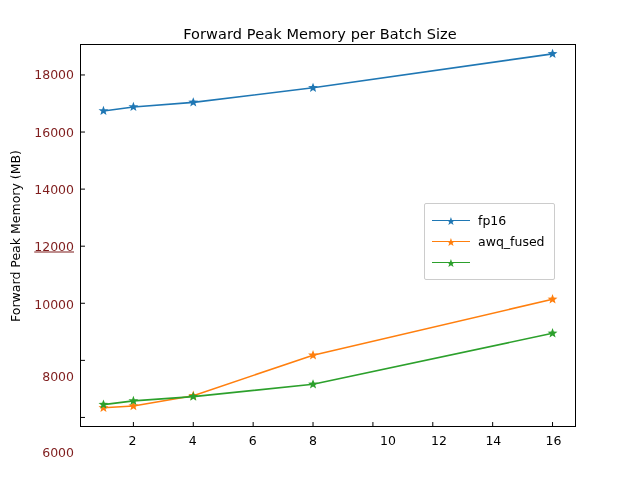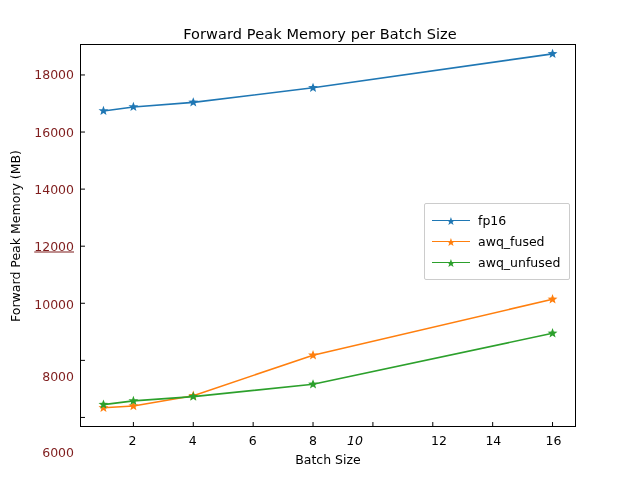--- a/index.html
+++ b/index.html
@@ -209,27 +209,26 @@
           <path d="M473.45,284.56L474.74,287.99L478.40,288.15L475.53,290.44L476.51,293.97L473.45,291.94L470.40,293.97L471.38,290.44L468.51,288.15L472.17,287.99Z" fill="#2ca02c"></path>
         </g>
       </svg>
   </div>
 
   <div id="xtick-labels">
       <div class="xtick-label" style="left: 52.6061px;">2</div>
       <div class="xtick-label" style="left: 112.727px;">4</div>
       <div class="xtick-label" style="left: 172.848px;">6</div>
       <div class="xtick-label" style="left: 232.97px;">8</div>
-      <div class="xtick-label" style="left: 275px; font-style: italic;">10</div>
+      <div class="xtick-label" style="left: 308px;">10</div>
       <div class="xtick-label" style="left: 353px; margin-left: 6px;">12</div>
       <div class="xtick-label" style="left: 413.333px;">14</div>
       <div class="xtick-label" style="left: 473.455px;">16</div>
     </div>
 
-  <div id="xlabel">Batch Size</div>
 
   <div id="legend">
       <div class="legend-row">
         <span class="legend-sample">
           <span class="lline" style="background: rgb(31, 119, 180);"></span>
           <span class="lmark" style="color: rgb(31, 119, 180);">★</span>
         </span>
         <span class="legend-label">fp16</span>
       </div>
       <div class="legend-row">
@@ -237,17 +236,16 @@
           <span class="lline" style="background: rgb(255, 127, 14);"></span>
           <span class="lmark" style="color: rgb(255, 127, 14);">★</span>
         </span>
         <span class="legend-label">awq_fused</span>
       </div>
       <div class="legend-row">
         <span class="legend-sample">
           <span class="lline" style="background: rgb(44, 160, 44);"></span>
           <span class="lmark" style="color: rgb(44, 160, 44);">★</span>
         </span>
-        <span class="legend-label">awq_unfused</span>
       </div>
     </div>
 
 </div>
 
 </body></html>

